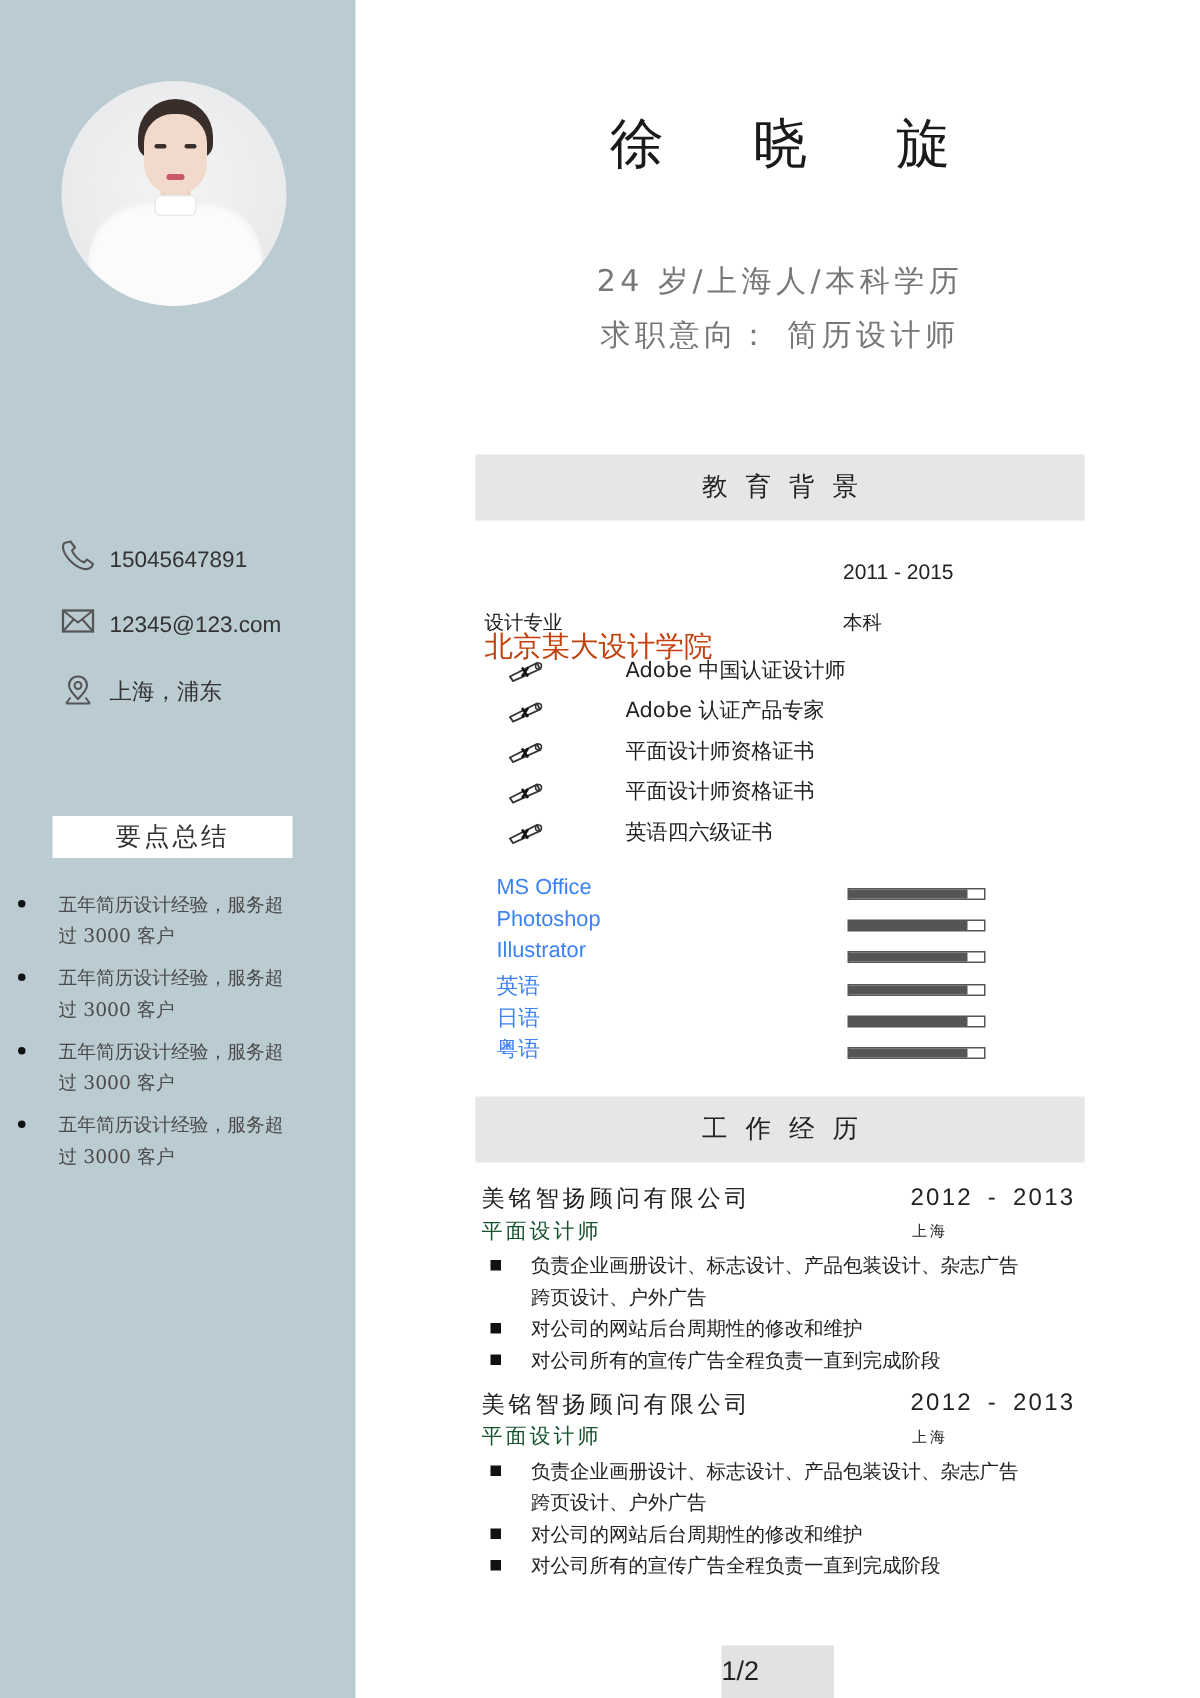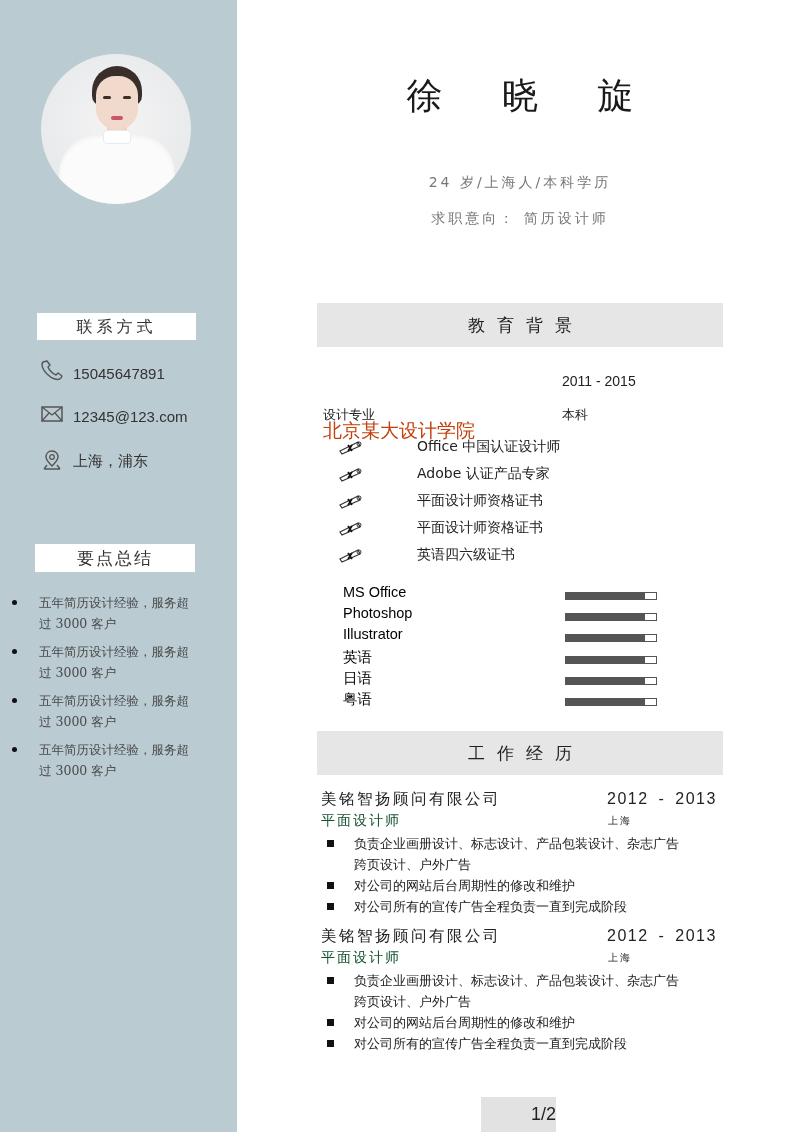--- a/index.html
+++ b/index.html
@@ -24,65 +24,64 @@
 
   .contact-row { position: absolute; left: 40px; height: 24px; display: flex; align-items: flex-end; }
   .contact-row .ic { width: 26px; height: 22px; display: flex; align-items: center; justify-content: flex-start; }
   .contact-row .txt { margin-left: 7px; font-size: 15px; color: #333; font-family: "Liberation Sans", sans-serif; }
 
   .summary { position: absolute; left: 8px; top: 592px; width: 220px; }
   .summary-item { position: relative; padding-left: 31px; font-size: 12.5px; line-height: 21px; color: #4a4a4a; margin-bottom: 7px; font-family: "DejaVu Serif", serif; }
   .summary-item .dot { position: absolute; left: 4px; top: 8px; width: 5px; height: 5px; border-radius: 50%; background: #111; }
 
   .name { position: absolute; left: 317px; width: 406px; top: 72px; text-align: center; font-size: 36px; letter-spacing: 24px; color: #1a1a1a; padding-left: 24px; }
-  .sub1, .sub2 { position: absolute; left: 317px; width: 406px; text-align: center; font-size: 14px; color: #777; letter-spacing: 3px; }
+  .sub1, .sub2 { position: absolute; left: 317px; width: 406px; text-align: center; font-size: 20px; color: #777; letter-spacing: 3px; }
   .sub1 { top: 174px; } .sub2 { top: 210px; }
 
   .sec-header { position: absolute; left: 317px; width: 406px; height: 44px; background: #e6e6e6; text-align: center; line-height: 44px; font-size: 17px; letter-spacing: 12px; color: #222; padding-left: 12px; }
 
   .edu-school { position: absolute; left: 323px; top: 374px; font-size: 19px; color: #c2410c; margin-top: 44px; }
   .edu-years { position: absolute; left: 562px; top: 373px; font-size: 14px; color: #222; font-family: "Liberation Sans", sans-serif; }
   .edu-major { position: absolute; left: 323px; top: 406px; font-size: 13px; color: #222; }
   .edu-degree { position: absolute; left: 562px; top: 406px; font-size: 13px; color: #222; }
 
   .cert-row { position: absolute; left: 338px; height: 20px; display: flex; align-items: center; }
   .cert-row .ic { width: 28px; height: 16px; }
   .cert-row .txt { position: absolute; left: 79px; white-space: nowrap; font-size: 14px; color: #222; }
 
   .skill-row { position: absolute; left: 331px; width: 330px; height: 20px; }
-  .skill-row .lbl { position: absolute; left: 0; top: 0; font-size: 14.5px; color: #000000; font-family: "Liberation Sans", sans-serif; margin-left: 12px; }
+  .skill-row .lbl { position: absolute; left: 0; top: 0; font-size: 14.5px; color: #3b82f6; font-family: "Liberation Sans", sans-serif; }
   .skill-row .bar { position: absolute; left: 234px; top: 8px; width: 92px; height: 8px; border: 1px solid #555; background: #fff; }
   .skill-row .fill { height: 100%; background: #555; }
 
   .job-company { position: absolute; left: 321px; font-size: 15.5px; letter-spacing: 2.5px; color: #222; }
   .job-years { position: absolute; left: 607px; font-size: 16px; letter-spacing: 1.5px; color: #222; font-family: "Liberation Sans", sans-serif; word-spacing: 4px; }
   .job-title { position: absolute; left: 321px; font-size: 14px; letter-spacing: 2px; color: #14532d; }
   .job-loc { position: absolute; left: 608px; font-size: 10px; letter-spacing: 2px; color: #222; }
   .job-duties { position: absolute; left: 321px; width: 400px; }
   .duty { position: relative; padding-left: 33px; font-size: 13px; line-height: 21px; color: #222; font-family: Liberation Serif, serif; }
   .duty .sq { position: absolute; left: 6px; top: 7px; width: 7px; height: 7px; background: #111; }
 
-  .page-badge { position: absolute; left: 481px; top: 1097px; width: 75px; height: 35px; background: #e2e2e2; text-align: right; line-height: 35px; font-size: 18px; color: #222; font-family: "Liberation Sans", sans-serif; }
+  .page-badge { position: absolute; left: 481px; top: 1097px; width: 75px; height: 35px; background: #e2e2e2; text-align: left; line-height: 35px; font-size: 18px; color: #222; font-family: "Liberation Sans", sans-serif; }
 </style>
 </head>
 <body>
 
 <div class="sidebar">
   <div class="avatar">
     <div class="shirt"></div>
     <div class="neck"></div>
     <div class="collar"></div>
     <div class="hair"></div>
     <div class="face"></div>
     <div class="eye1"></div>
     <div class="eye2"></div>
     <div class="lips"></div>
   </div>
 
-  <div class="side-header" style="top:313px;">联系方式</div>
 
   <div class="contact-row" style="top:358px;">
     <span class="ic">
       <svg width="24" height="22" viewBox="0 0 24 22">
           <path d="M3 2 C1 4 2 9 7 14 C12 19 18 21 21 18 L22 16 L18 13 L16 15 C13 14 9 10 8 7 L10 5 L7 1 Z" fill="none" stroke="#555" stroke-width="1.4" stroke-linejoin="round"></path>
         </svg>
     </span>
     <span class="txt">15045647891</span>
   </div>
   <div class="contact-row" style="top:401px;">
@@ -140,21 +139,21 @@
 <div class="edu-years">2011 - 2015</div>
 <div class="edu-major">设计专业</div>
 <div class="edu-degree">本科</div>
 
 <div class="cert-row" style="top:437px;">
   <svg class="ic" viewBox="0 0 28 16">
       <path d="M2 12 L20 3 L22 7 L4 15 Z" fill="#fff" stroke="#333" stroke-width="1.2"></path>
       <path d="M10 6 L14 12 M14 6 L10 12" stroke="#111" stroke-width="1.6"></path>
       <circle cx="21" cy="5" r="2" fill="none" stroke="#333" stroke-width="1"></circle>
     </svg>
-  <span class="txt">Office 中国认证设计师</span>
+  <span class="txt">Adobe 中国认证设计师</span>
 </div>
 <div class="cert-row" style="top:464px;">
   <svg class="ic" viewBox="0 0 28 16">
       <path d="M2 12 L20 3 L22 7 L4 15 Z" fill="#fff" stroke="#333" stroke-width="1.2"></path>
       <path d="M10 6 L14 12 M14 6 L10 12" stroke="#111" stroke-width="1.6"></path>
       <circle cx="21" cy="5" r="2" fill="none" stroke="#333" stroke-width="1"></circle>
     </svg>
   <span class="txt">Adobe 认证产品专家</span>
 </div>
 <div class="cert-row" style="top:491px;">

